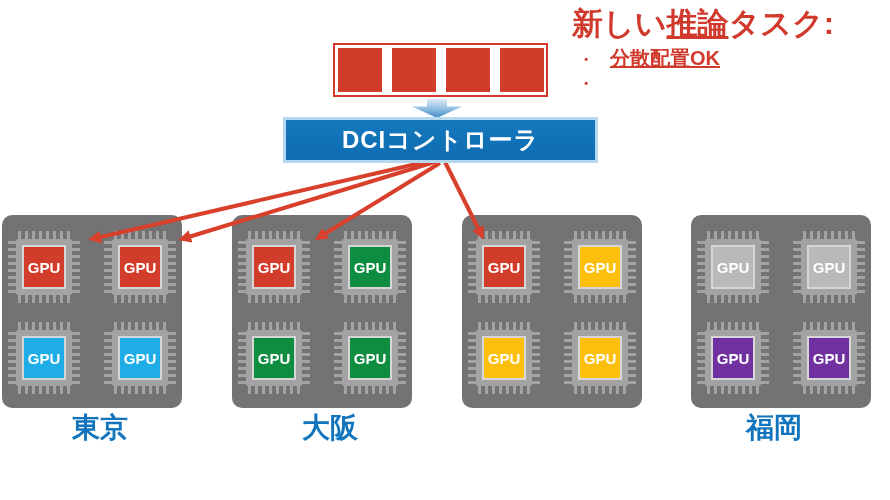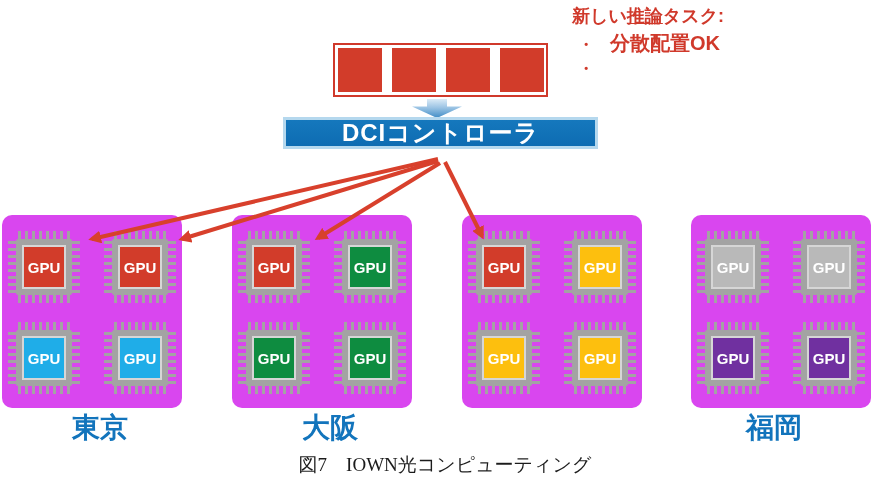--- a/index.html
+++ b/index.html
@@ -3,59 +3,59 @@
 <meta charset="utf-8">
 <style>
   html,body { margin:0; padding:0; background:#fff; }
   .stage {
     position:relative; width:890px; height:500px; background:#ffffff;
     font-family:"Liberation Sans", sans-serif; overflow:hidden;
   }
 
   
   .annotation { position:absolute; left:572px; top:6px; color:#d0392b; font-weight:bold; z-index:6; }
-  .annotation-title { font-size:18px; line-height:1.15; white-space:nowrap; }
+  .annotation-title { font-size:31px; line-height:1.15; white-space:nowrap; }
   .annotation-title .u { text-decoration:underline; }
   .bullet-list { margin-top:3px; font-size:20px; }
   .bullet-item { display:flex; align-items:baseline; gap:16px; margin-top:2px; padding-left:6px; white-space:nowrap; }
   .bullet-dot { font-size:16px; }
-  .bullet-text { }
+  .bullet-text { text-decoration:underline; }
 
   
   .task-box {
     position:absolute; left:333px; top:43px; width:215px; height:54px;
     border:2.5px solid #d0392b; background:#fff; box-sizing:border-box;
     display:flex; align-items:center; justify-content:center; gap:10px; z-index:6;
   }
   .task-square { width:44px; height:44px; background:#d23c2a; }
 
   
   .down-arrow {
     position:absolute; left:412px; top:99px; width:50px; height:19px; z-index:6;
     background:linear-gradient(180deg,#dcebf7 0%,#9cc4e4 45%,#3f8cc6 100%);
     clip-path:polygon(30% 0,70% 0,70% 40%,100% 40%,50% 100%,0 40%,30% 40%);
   }
 
   
   .dci-box {
-    position:absolute; left:283px; top:117px; width:315px; height:32px;
+    position:absolute; left:283px; top:117px; width:315px; height:46px;
     background:linear-gradient(180deg,#1578bd,#0e6cb2);
     border:3px solid #b5d8ee; box-sizing:border-box; z-index:6;
     display:flex; align-items:center; justify-content:center;
     color:#fff; font-weight:bold; font-size:24px; letter-spacing:1px; white-space:nowrap;
   }
 
   
   .arrows { position:absolute; left:0; top:0; z-index:5; pointer-events:none; }
   .arrows line { stroke:#d8402c; stroke-width:4; }
 
   
   .region-panel {
     position:absolute; top:215px; width:180px; height:193px;
-    background:#d946ef; border-radius:10px; box-sizing:border-box; z-index:1;
+    background:#737373; border-radius:10px; box-sizing:border-box; z-index:1;
     display:grid; grid-template-columns:repeat(2,72px); gap:19px 24px;
     justify-content:center; align-content:start; padding-top:16px;
   }
   .panel-tokyo   { left:2px; }
   .panel-osaka   { left:232px; }
   .panel-nagoya  { left:462px; }
   .panel-fukuoka { left:691px; }
 
   .region-label {
     position:absolute; top:409px; width:196px; text-align:center; z-index:2;
@@ -252,15 +252,14 @@
             <span class="gpu-label">GPU</span>
           </div>
         </div>
       </div>
     </div>
 
   <div class="region-label label-tokyo">東京</div>
   <div class="region-label label-osaka">大阪</div>
   <div class="region-label label-fukuoka">福岡</div>
 
-  <div class="caption">図7　IOWN光コンピューティング</div>
 
 </div>
 
 </body></html>

